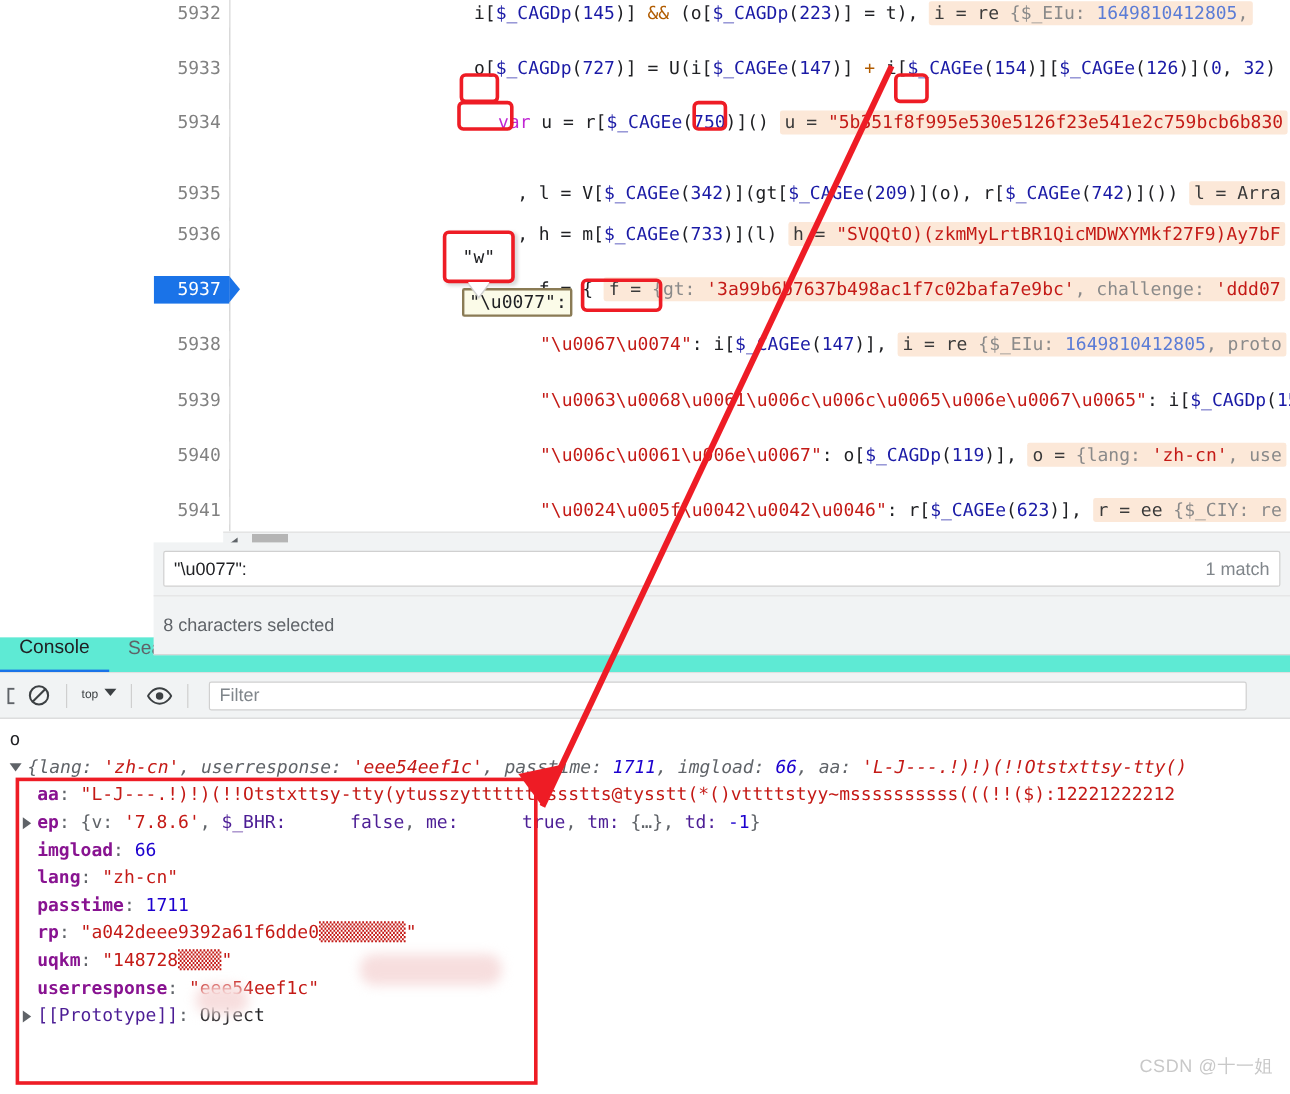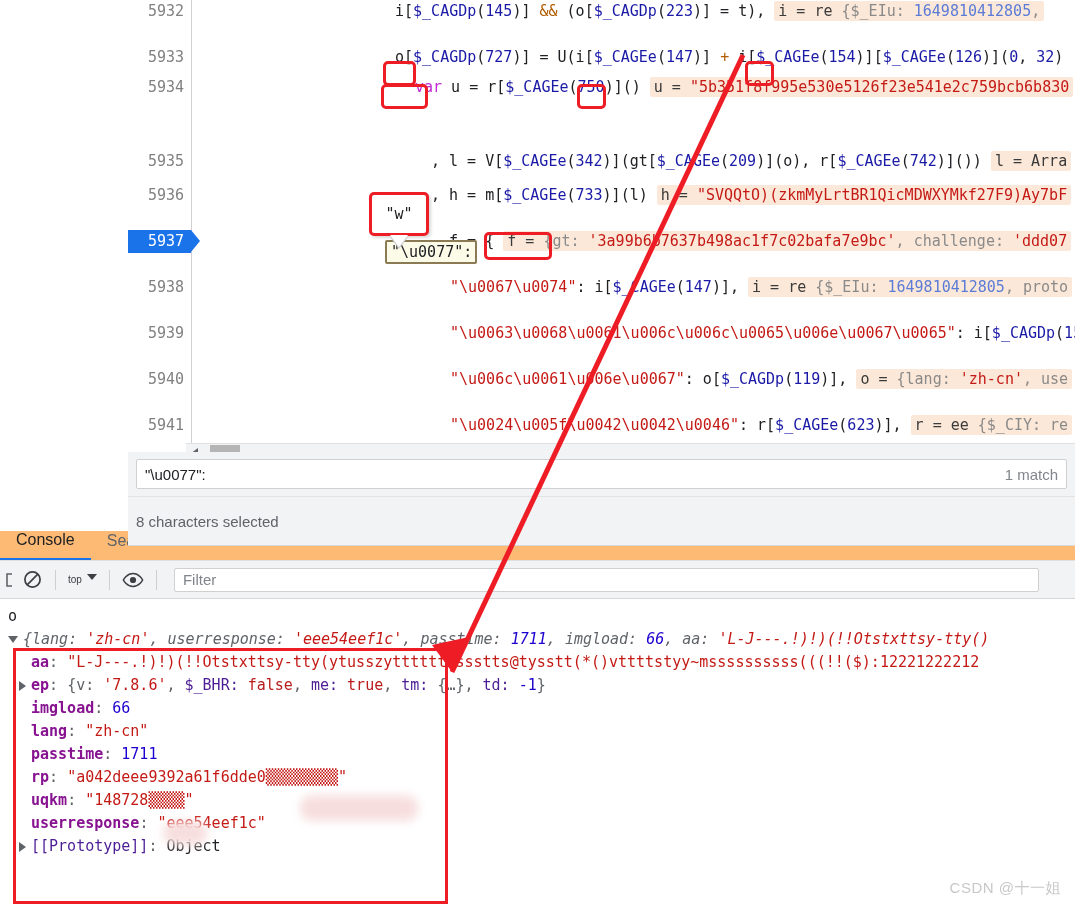--- a/index.html
+++ b/index.html
@@ -124,21 +124,21 @@
   }
   .left-white {
     position:absolute; left:0; top:0; width:128px; height:531px; background:#fff; z-index:9;
   }
 
   
   .drawer {
     position:absolute; left:0; top:531px; width:1075px; height:381px; background:#fff;
   }
   .drawer-tabs {
-    position:relative; height:30px; background:#fdba74;
+    position:relative; height:30px; background:#5eead4;
     border-bottom:1px solid #e0e0e0; display:flex; align-items:flex-end;
   }
   .tab {
     height:38px; display:flex; align-items:center; padding:0 16px;
     font-size:16px; color:#5f6368; cursor:default;
   }
   .tab.active { color:#202124; border-bottom:2px solid #1a73e8; }
   .console-toolbar {
     position:relative; height:38px; background:#f1f3f4;
     border-bottom:1px solid #d7d7d7; display:flex; align-items:center;
@@ -162,21 +162,21 @@
   }
   .c-line { white-space:nowrap; height:23px; }
   .c-ind1 { padding-left:23px; }
   .c-ind2 { padding-left:11px; }
   .c-key   { color:#881391; font-weight:bold; }
   .c-key-it{ color:#5f6368; font-style:italic; }
   .c-str   { color:#c41a16; }
   .c-str-it{ color:#c41a16; font-style:italic; }
   .c-num   { color:#1c00cf; }
   .c-num-it{ color:#1c00cf; font-style:italic; }
-  .c-bool  { color:#b91c1c; }
+  .c-bool  { color:#4c1d95;margin-left:44px; }
   .c-punc  { color:#5f6368; }
   .c-punc-it{ color:#5f6368; font-style:italic; }
   .c-proto { color:#4c1d95; }
   .c-obj   { color:#202124; }
   .tri {
     display:inline-block; width:0;height:0; vertical-align:middle;
     border-top:5px solid transparent; border-bottom:5px solid transparent;
     border-left:7px solid #5f6368; margin-right:5px;
   }
   .tri-down {
@@ -216,21 +216,21 @@
       </div>
 
       <div class="code-row" style="top:23px">
         <div class="rowbg"></div>
         <div class="ln">5933</div>
         <div class="txt">
           <span style="padding-left:200px"></span><span class="t-plain">o[</span><span class="t-var">$_CAGDp</span><span class="t-plain">(</span><span class="t-num">727</span><span class="t-plain">)] = U(i[</span><span class="t-var">$_CAGEe</span><span class="t-plain">(</span><span class="t-num">147</span><span class="t-plain">)] </span><span class="t-amp">+</span><span class="t-plain"> i[</span><span class="t-var">$_CAGEe</span><span class="t-plain">(</span><span class="t-num">154</span><span class="t-plain">)][</span><span class="t-var">$_CAGEe</span><span class="t-plain">(</span><span class="t-num">126</span><span class="t-plain">)](</span><span class="t-num">0</span><span class="t-plain">, </span><span class="t-num">32</span><span class="t-plain">)</span>
         </div>
       </div>
 
-      <div class="code-row" style="top:30px">
+      <div class="code-row" style="top:45px">
         <div class="rowbg"></div>
         <div class="ln">5934</div>
         <div class="txt">
           <span style="padding-left:220px"></span><span class="t-kw">var</span><span class="t-plain"> u = r[</span><span class="t-var">$_CAGEe</span><span class="t-plain">(</span><span class="t-num">750</span><span class="t-plain">)]()</span>
           <span class="inline-val"><span class="v-name">u = </span><span class="v-str">"5b351f8f995e530e5126f23e541e2c759bcb6b830</span></span>
         </div>
       </div>
 
       <div class="code-row" style="top:81px">
         <div class="rowbg"></div>

